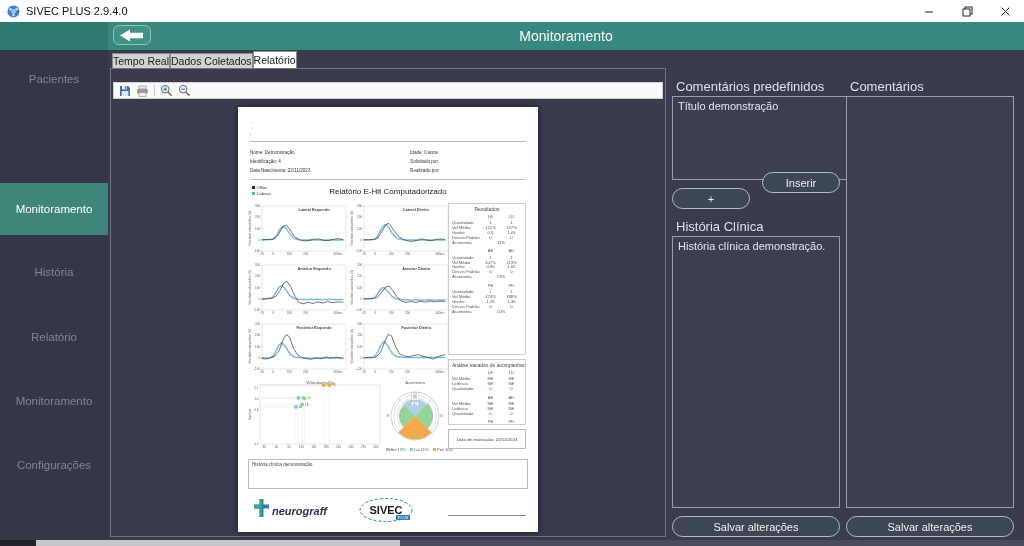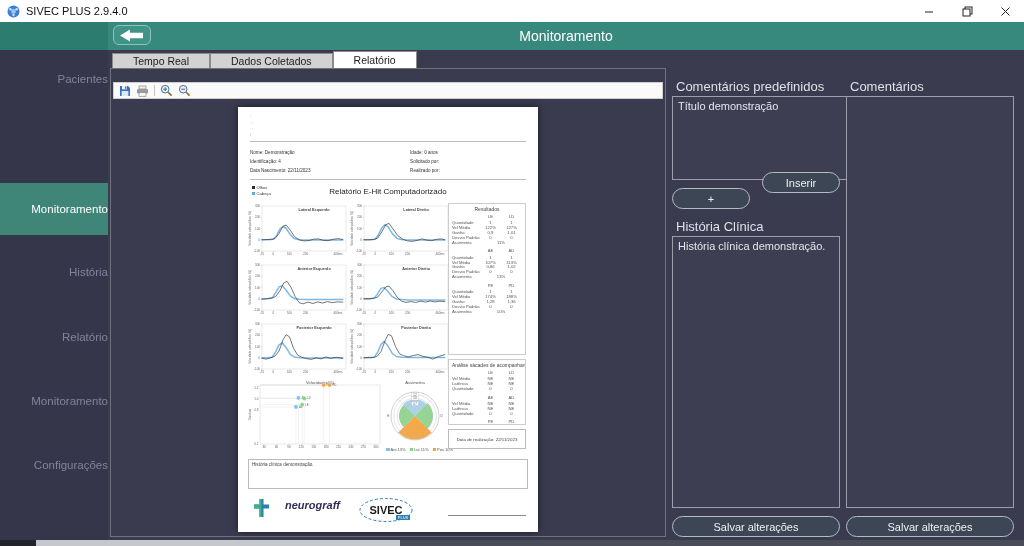--- a/index.html
+++ b/index.html
@@ -14,26 +14,26 @@
   .wbtn{width:38px;height:22px;display:flex;align-items:center;justify-content:center;color:#222;font-size:12px}
 
   
   .tealbar{position:absolute;left:0;top:22px;width:1024px;height:28px;background:#38897d}
   .tealcorner{position:absolute;left:0;top:22px;width:108px;height:28px;background:#2c7c70}
   .headtitle{position:absolute;left:108px;right:0;top:22px;height:28px;line-height:28px;text-align:center;color:#ffffff;font-size:14px}
   .backbtn{position:absolute;left:113px;top:25px;width:38px;height:20px;border:1px solid #8fc2ba;border-radius:6px;background:#419287;display:flex;align-items:center;justify-content:center}
 
   
   .sidebar{position:absolute;left:0;top:50px;width:108px;height:496px;background:#35364a}
-  .sbitem{position:absolute;left:0;width:108px;height:52px;display:flex;align-items:center;justify-content:flex-end;font-size:11.5px;color:#82839a}
+  .sbitem{position:absolute;left:0;width:108px;height:52px;display:flex;align-items:center;justify-content:center;font-size:11.5px;color:#82839a}
   .sbitem.active{background:#3f8679;color:#ffffff}
 
   
   .tabs{position:absolute;left:112px;top:51px;height:17px;display:flex;align-items:flex-end}
-  .tab{height:15px;background:#d2d2d2;border:1px solid #8a8a8a;border-bottom:none;font-size:10.5px;color:#1b1b1b;display:flex;align-items:center;justify-content:center;padding:0 20px}
+  .tab{height:15px;background:#d2d2d2;border:1px solid #8a8a8a;border-bottom:none;font-size:10.5px;color:#1b1b1b;display:flex;align-items:center;justify-content:center;padding:0 0}
   .tab.active{height:17px;background:#ffffff;z-index:3;position:relative}
 
   
   .panel{position:absolute;left:110px;top:68px;width:556px;height:469px;border:1px solid #71727f}
   .toolbar{position:absolute;left:113px;top:82px;width:550px;height:17px;background:#fafafa;border:1px solid #cfcfcf;display:flex;align-items:center;gap:5px;padding-left:5px}
   .tsep{width:1px;height:11px;background:#c4c4c4}
 
   
   .page{position:absolute;left:238px;top:107px;width:300px;height:425px;background:#ffffff;box-shadow:0 0 7px rgba(0,0,0,.55);font-family:"Liberation Sans",sans-serif;color:#333}
   .micro{position:absolute;left:12px;top:4px;right:12px;height:31px;border-bottom:.5px solid #bbb;font-size:3.2px;color:#777;line-height:1.9;padding-top:3px}
@@ -49,21 +49,21 @@
   .mt-title{text-align:center;font-size:5px;color:#444;margin-bottom:3px;white-space:nowrap}
   .mt-grid{display:grid;grid-template-columns:40% 30% 30%;margin-bottom:3.5px;font-size:4.2px;line-height:1.18;color:#555}
   .mt-h{text-align:center;margin-bottom:1.2px}
   .mt-l{text-align:left;white-space:nowrap}
   .mt-v{text-align:center}
   .mt-span2{grid-column:2/4;text-align:center}
   .databox{position:absolute;left:210px;top:322px;width:78px;height:20px;border:.5px solid #bbb;font-size:4.4px;color:#444;display:flex;align-items:center;justify-content:center}
   .histbox{position:absolute;left:10px;top:352px;right:10px;height:30px;border:.5px solid #bbb;font-size:4.6px;color:#444;padding:2px 3px}
   .plegend{position:absolute;left:148px;top:340px;width:140px;display:flex;gap:4px;font-size:4px;color:#555;align-items:center}
   .plegend .sq{display:inline-block;width:3.5px;height:3.5px;margin-right:1px}
-  .footer-ng{position:absolute;left:16px;top:392px;display:flex;align-items:flex-start;gap:16px}
+  .footer-ng{position:absolute;left:16px;top:392px;display:flex;align-items:flex-end;gap:3px}
   .ngtext{font-size:11px;font-weight:bold;font-style:italic;color:#2e2e55}
   .footer-sv{position:absolute;left:118px;top:390px;width:64px;height:26px}
   .sigline{position:absolute;right:12px;top:408px;width:78px;border-top:.7px solid #888}
 
   
   .rphead{position:absolute;color:#dfe0e8;font-size:13px}
   .rbox{position:absolute;background:#3d3e52;border:1px solid #9d9eab;color:#e4e5ec;font-size:11px;padding:3px 5px}
   .pill{position:absolute;border:1px solid #b6bcc6;border-radius:11px;background:#3c4655;color:#eef0f3;font-size:11px;display:flex;align-items:center;justify-content:center}
 
   

